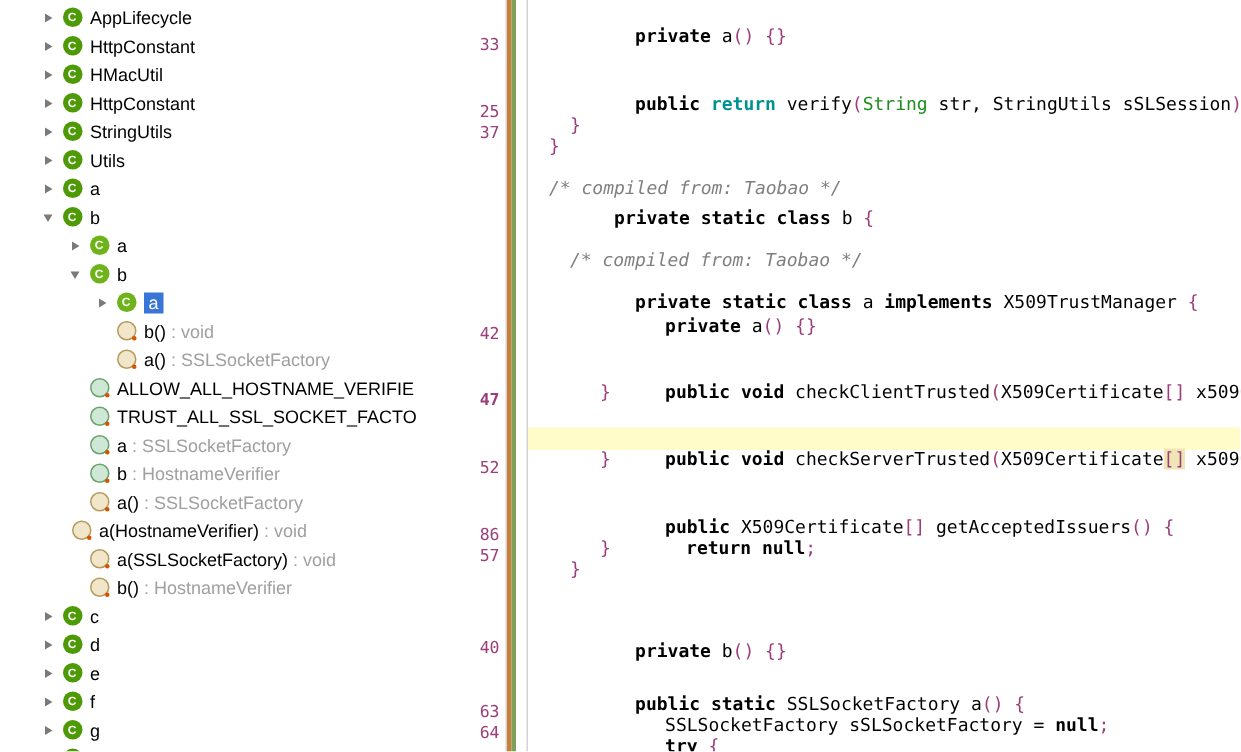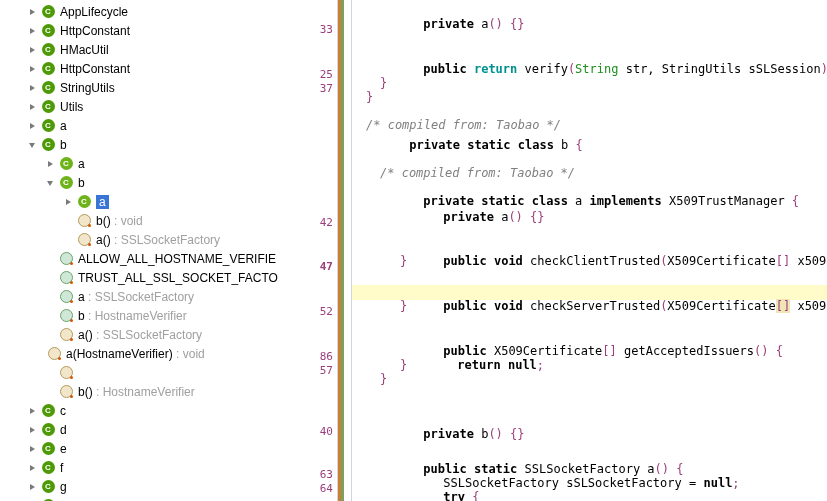--- a/index.html
+++ b/index.html
@@ -219,20 +219,21 @@
         <span class="icon">
           <span class="me"></span>
         </span>
         <span class="lbl">a(HostnameVerifier)<span class="grey"> : void</span></span>
       </div>
       <div class="row" style="padding-left: 44px;">
         <span class="twisty"></span>
         <span class="icon">
           <span class="me"></span>
         </span>
+        <span class="lbl">a(SSLSocketFactory)<span class="grey"> : void</span></span>
       </div>
       <div class="row" style="padding-left: 44px;">
         <span class="twisty"></span>
         <span class="icon">
           <span class="me"></span>
         </span>
         <span class="lbl">b()<span class="grey"> : HostnameVerifier</span></span>
       </div>
       <div class="row" style="padding-left: 26px;">
         <span class="twisty">

